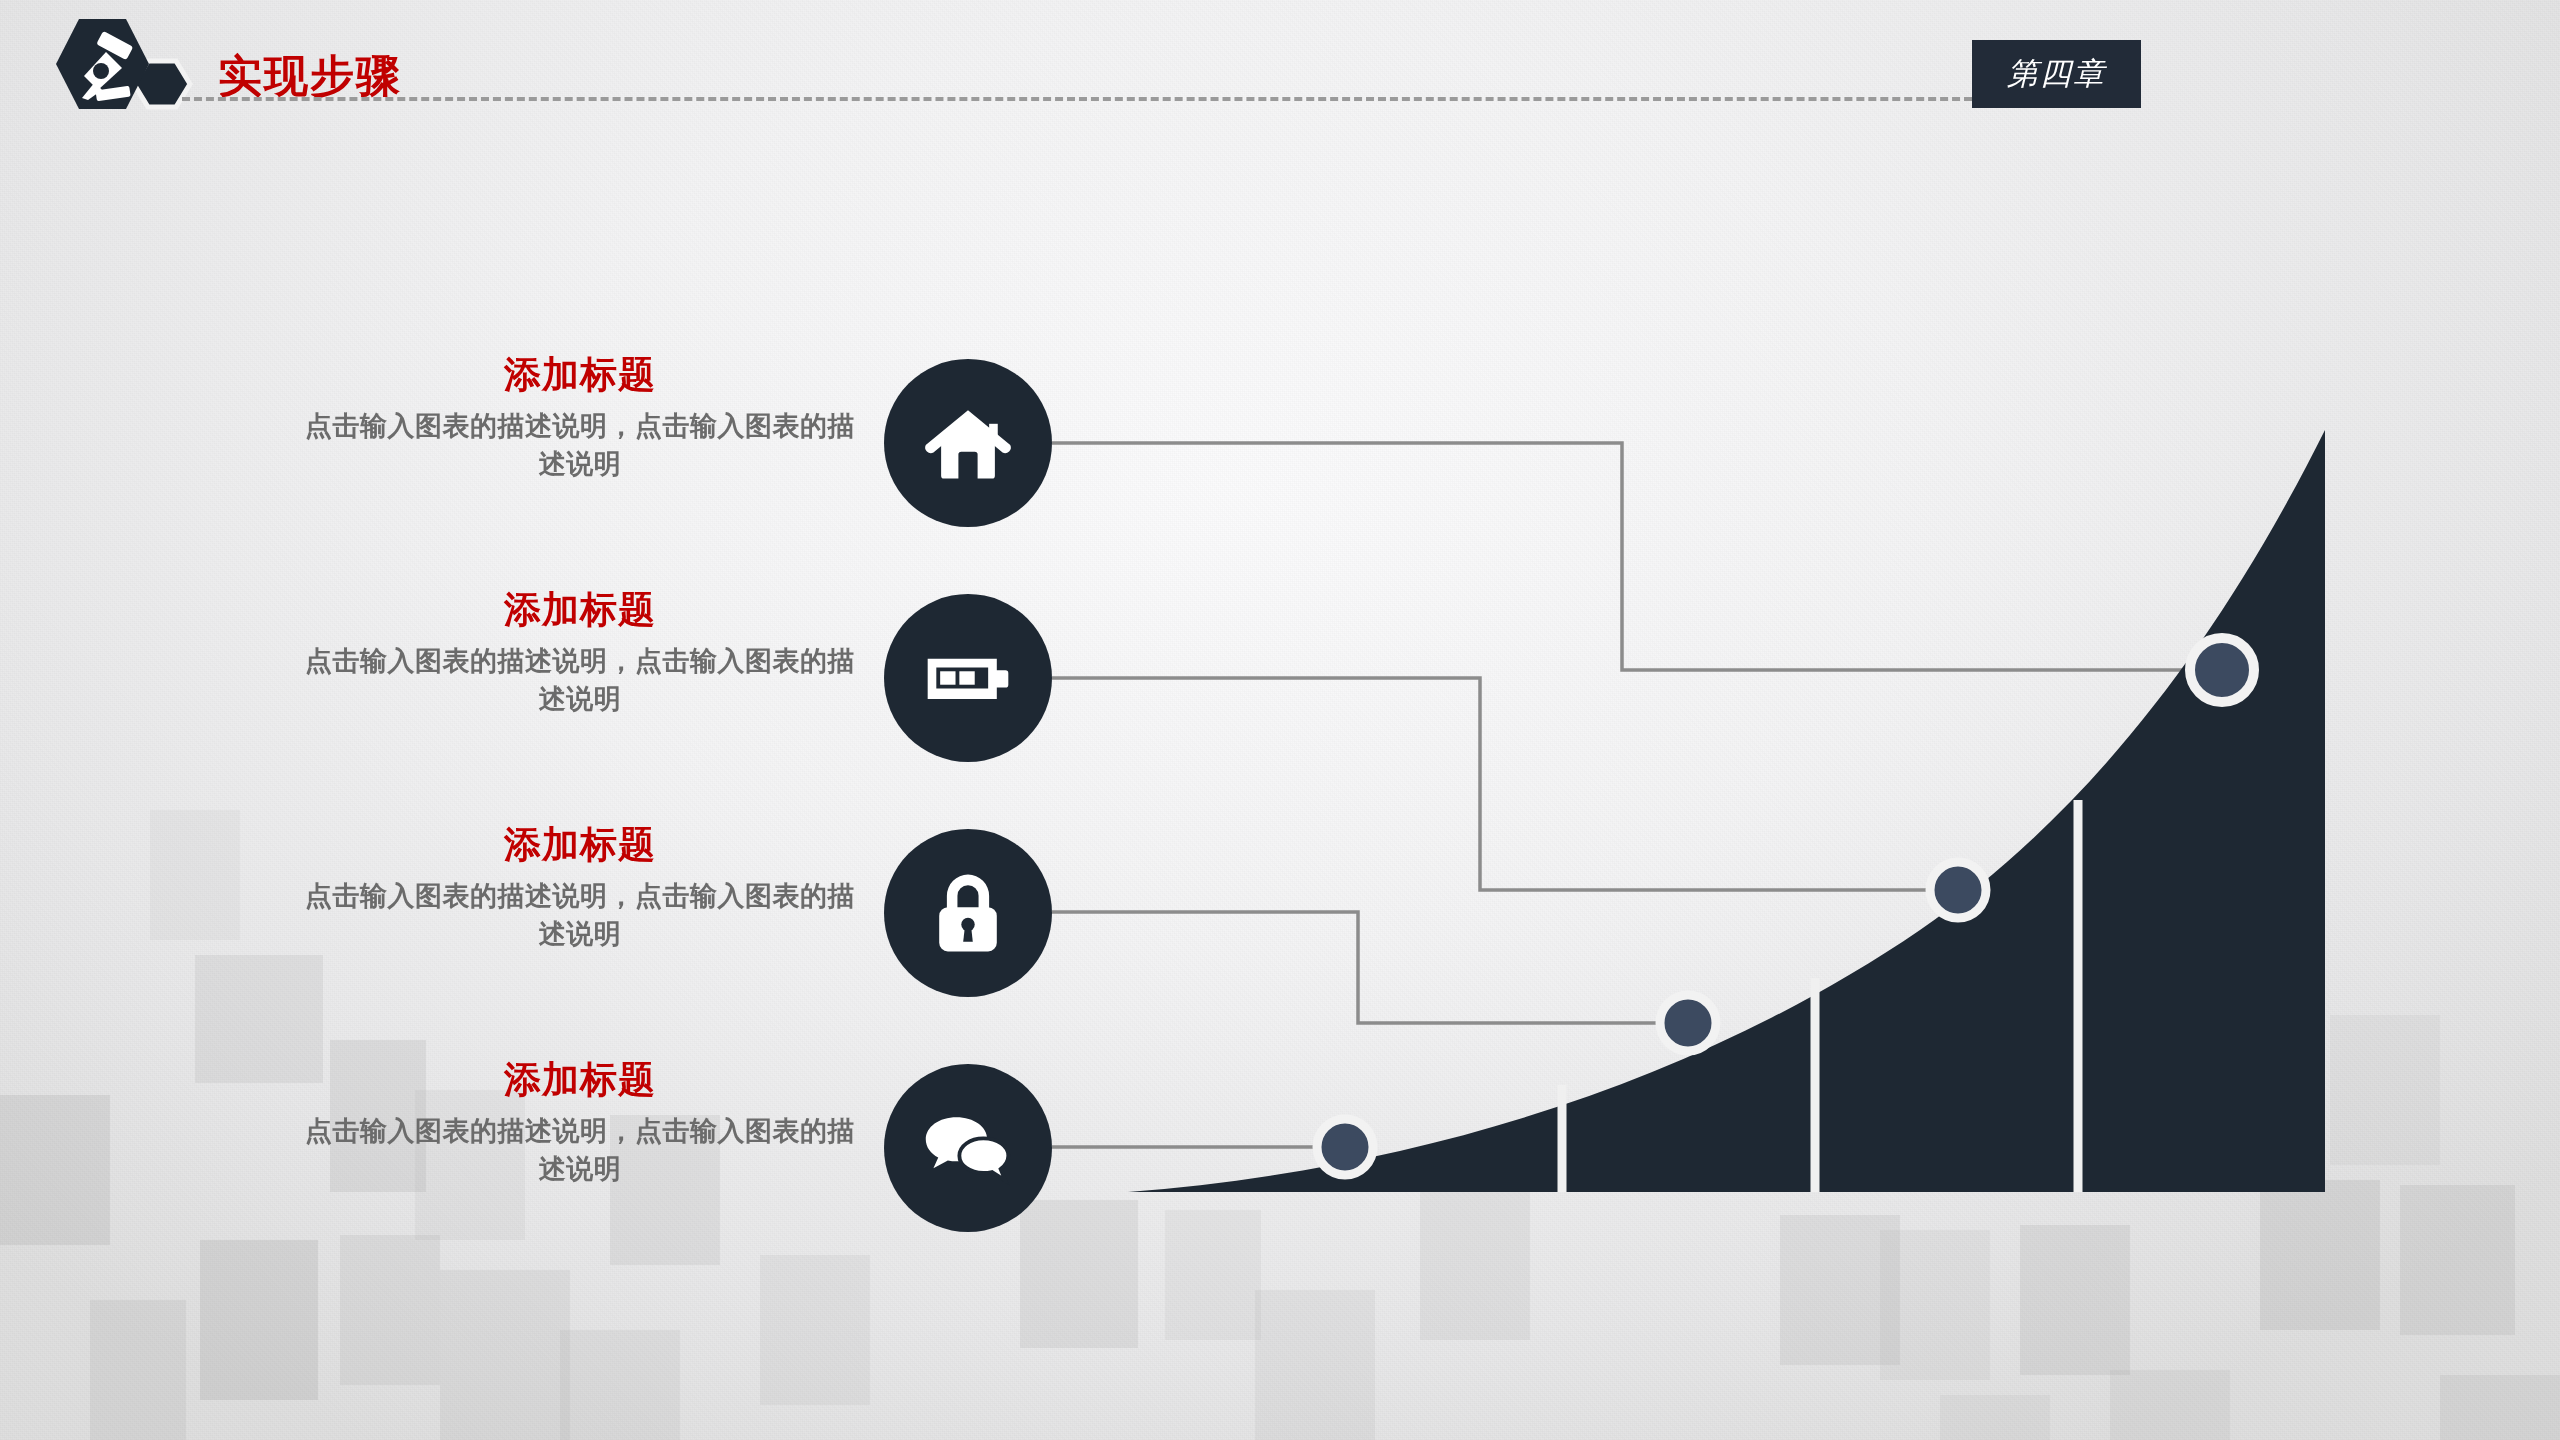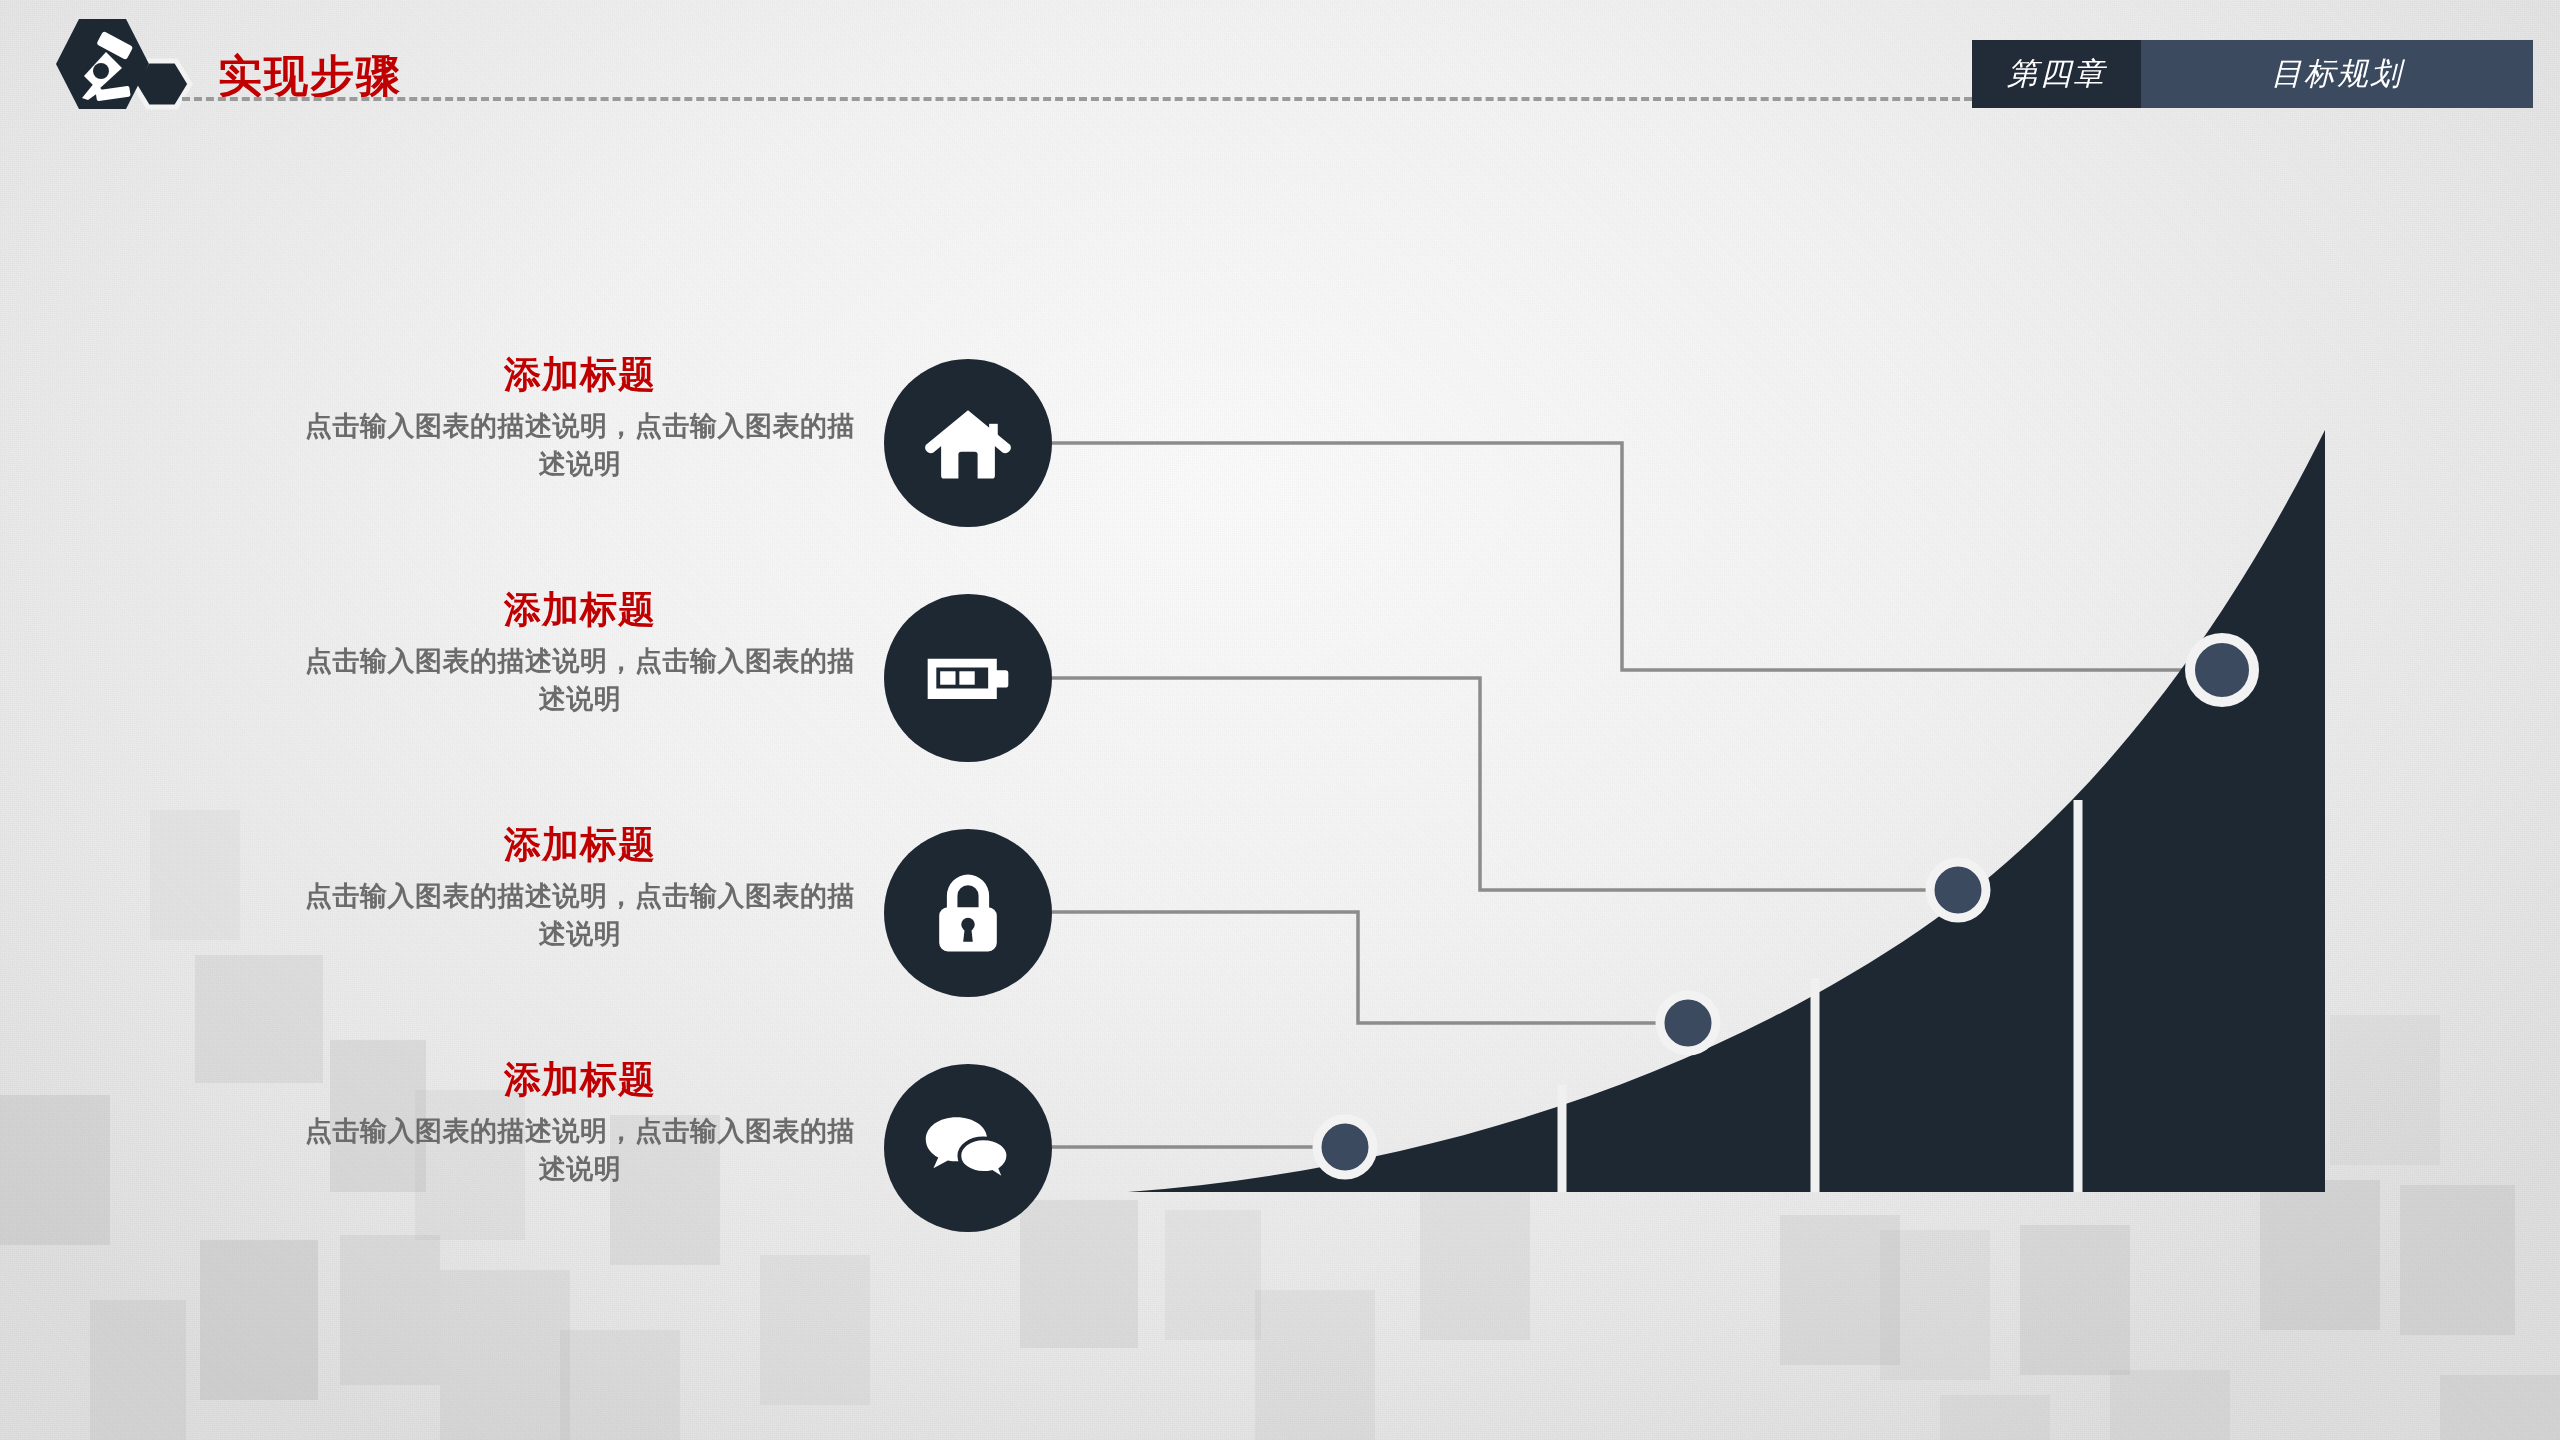--- a/index.html
+++ b/index.html
@@ -155,21 +155,20 @@
         <rect x="58" y="74" width="34" height="11" rx="2" transform="rotate(-8 75 79)"></rect>
       </g>
     </svg>
   </div>
 
   <div id="page-title">实现步骤</div>
   <div id="title-rule"></div>
 
   <div id="chapter-badges">
     <div id="badge-chapter" class="badge">第四章</div>
-    <div id="badge-section" class="badge">目标规划</div>
   </div>
 
   <svg id="graphics" viewBox="0 0 2560 1440" width="2560" height="1440">
 
     <g fill="none" stroke="#8c8c8c" stroke-width="3.5">
       <polyline points="1052,443 1622,443 1622,670 2222,670"></polyline>
       <polyline points="1052,678 1480,678 1480,890 1958,890"></polyline>
       <polyline points="1052,912 1358,912 1358,1023 1688,1023"></polyline>
       <polyline points="1052,1147 1350,1147 1350,1147 1345,1147"></polyline>
     </g>

